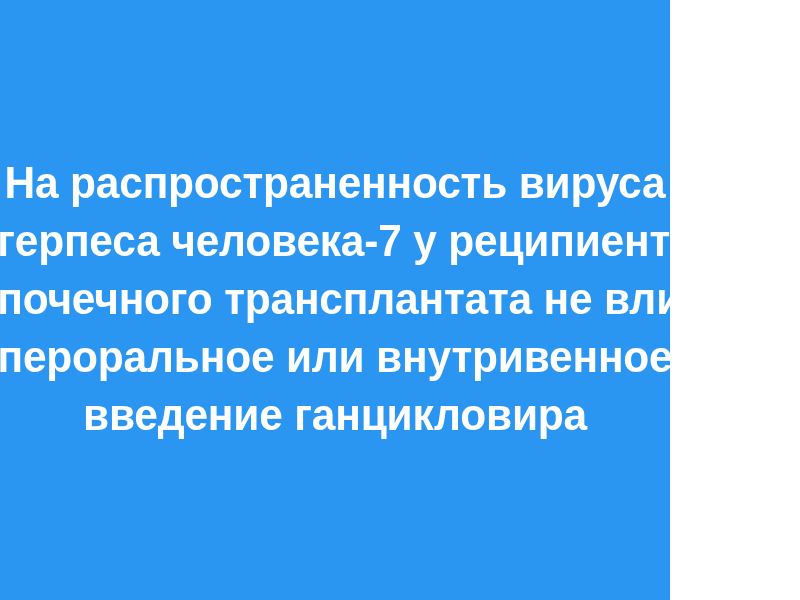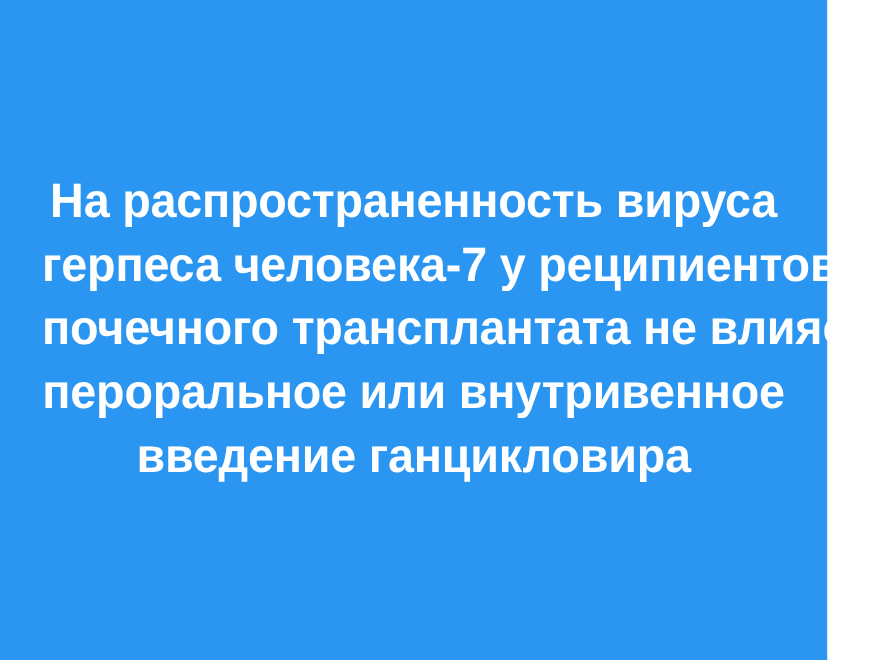--- a/index.html
+++ b/index.html
@@ -7,21 +7,21 @@
     padding: 0;
   }
   body {
     width: 800px;
     height: 600px;
     overflow: hidden;
     font-family: "Liberation Sans", sans-serif;
   }
   #slide {
     position: relative;
-    width: 752px;
+    width: 670px;
     height: 600px;
     box-sizing: border-box;
     display: flex;
     align-items: center;
     justify-content: center;
   }
   #title-block {
     width: 700px;
     text-align: center;
     margin-top: -2px;

